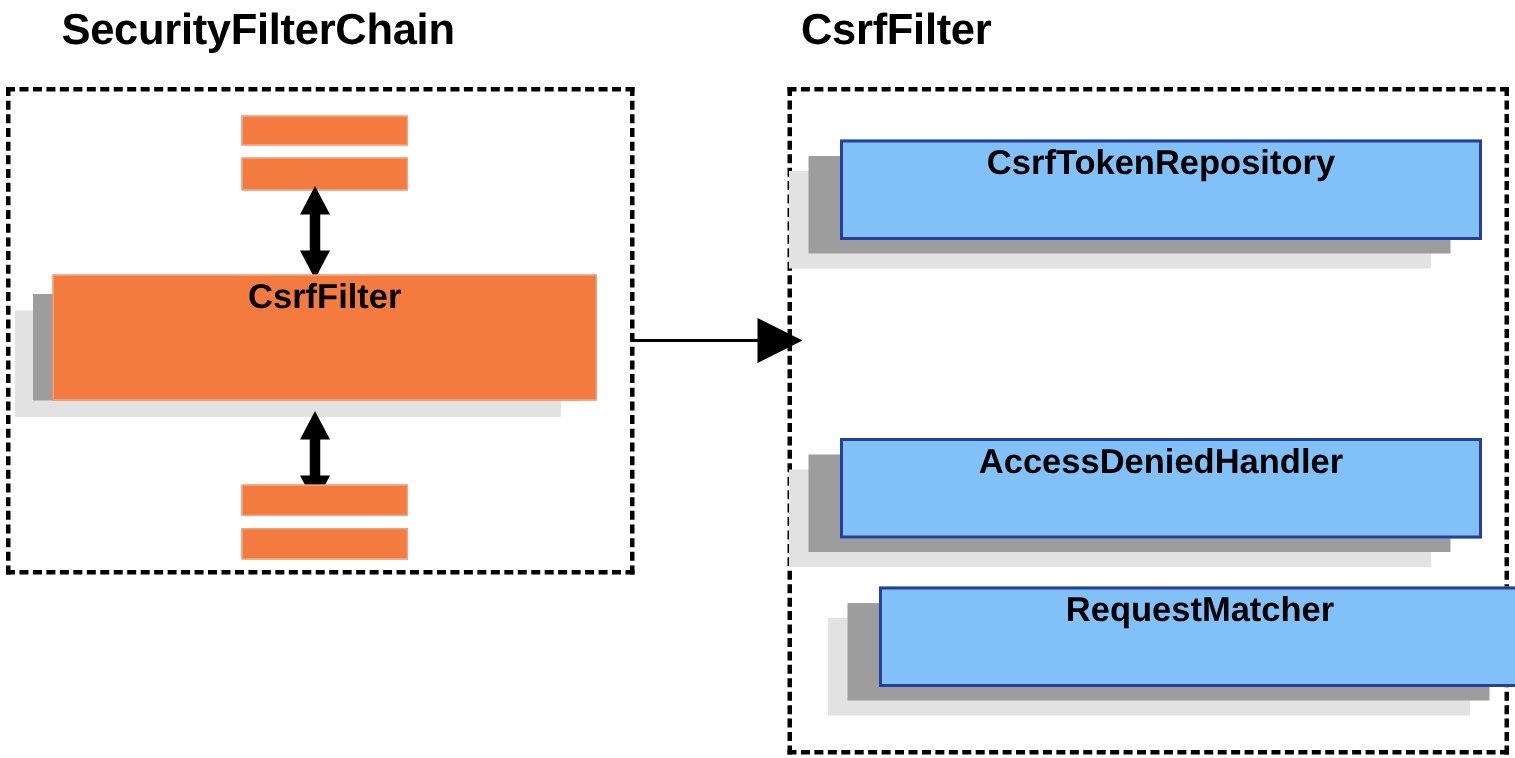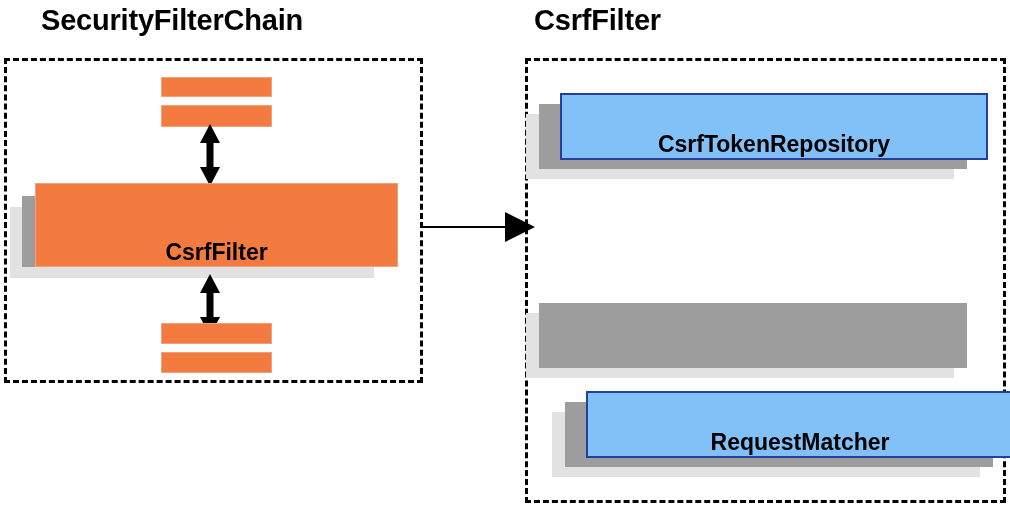--- a/index.html
+++ b/index.html
@@ -59,21 +59,21 @@
     box-sizing: border-box;
   }
   .card .shade-far {
     background: #e2e2e2;
   }
   .card .shade-near {
     background: #9d9d9d;
   }
   .card .face {
     display: flex;
-    align-items: flex-end;
+    align-items: flex-start;
     justify-content: center;
   }
   .card .face-label {
     font-family: "Liberation Sans", sans-serif;
     font-weight: bold;
     color: #000000;
     white-space: nowrap;
     text-align: center;
   }
 
@@ -180,20 +180,23 @@
     <div class="shade-near"></div>
     <div class="face">
       <span class="face-label">CsrfTokenRepository</span>
     </div>
   </div>
 
 
   <div class="card card-blue" id="card-dep-2">
     <div class="shade-far"></div>
     <div class="shade-near"></div>
+    <div class="face">
+      <span class="face-label">AccessDeniedHandler</span>
+    </div>
   </div>
 
   <div class="card card-blue" id="card-dep-3">
     <div class="shade-far"></div>
     <div class="shade-near"></div>
     <div class="face">
       <span class="face-label">RequestMatcher</span>
     </div>
   </div>
 

